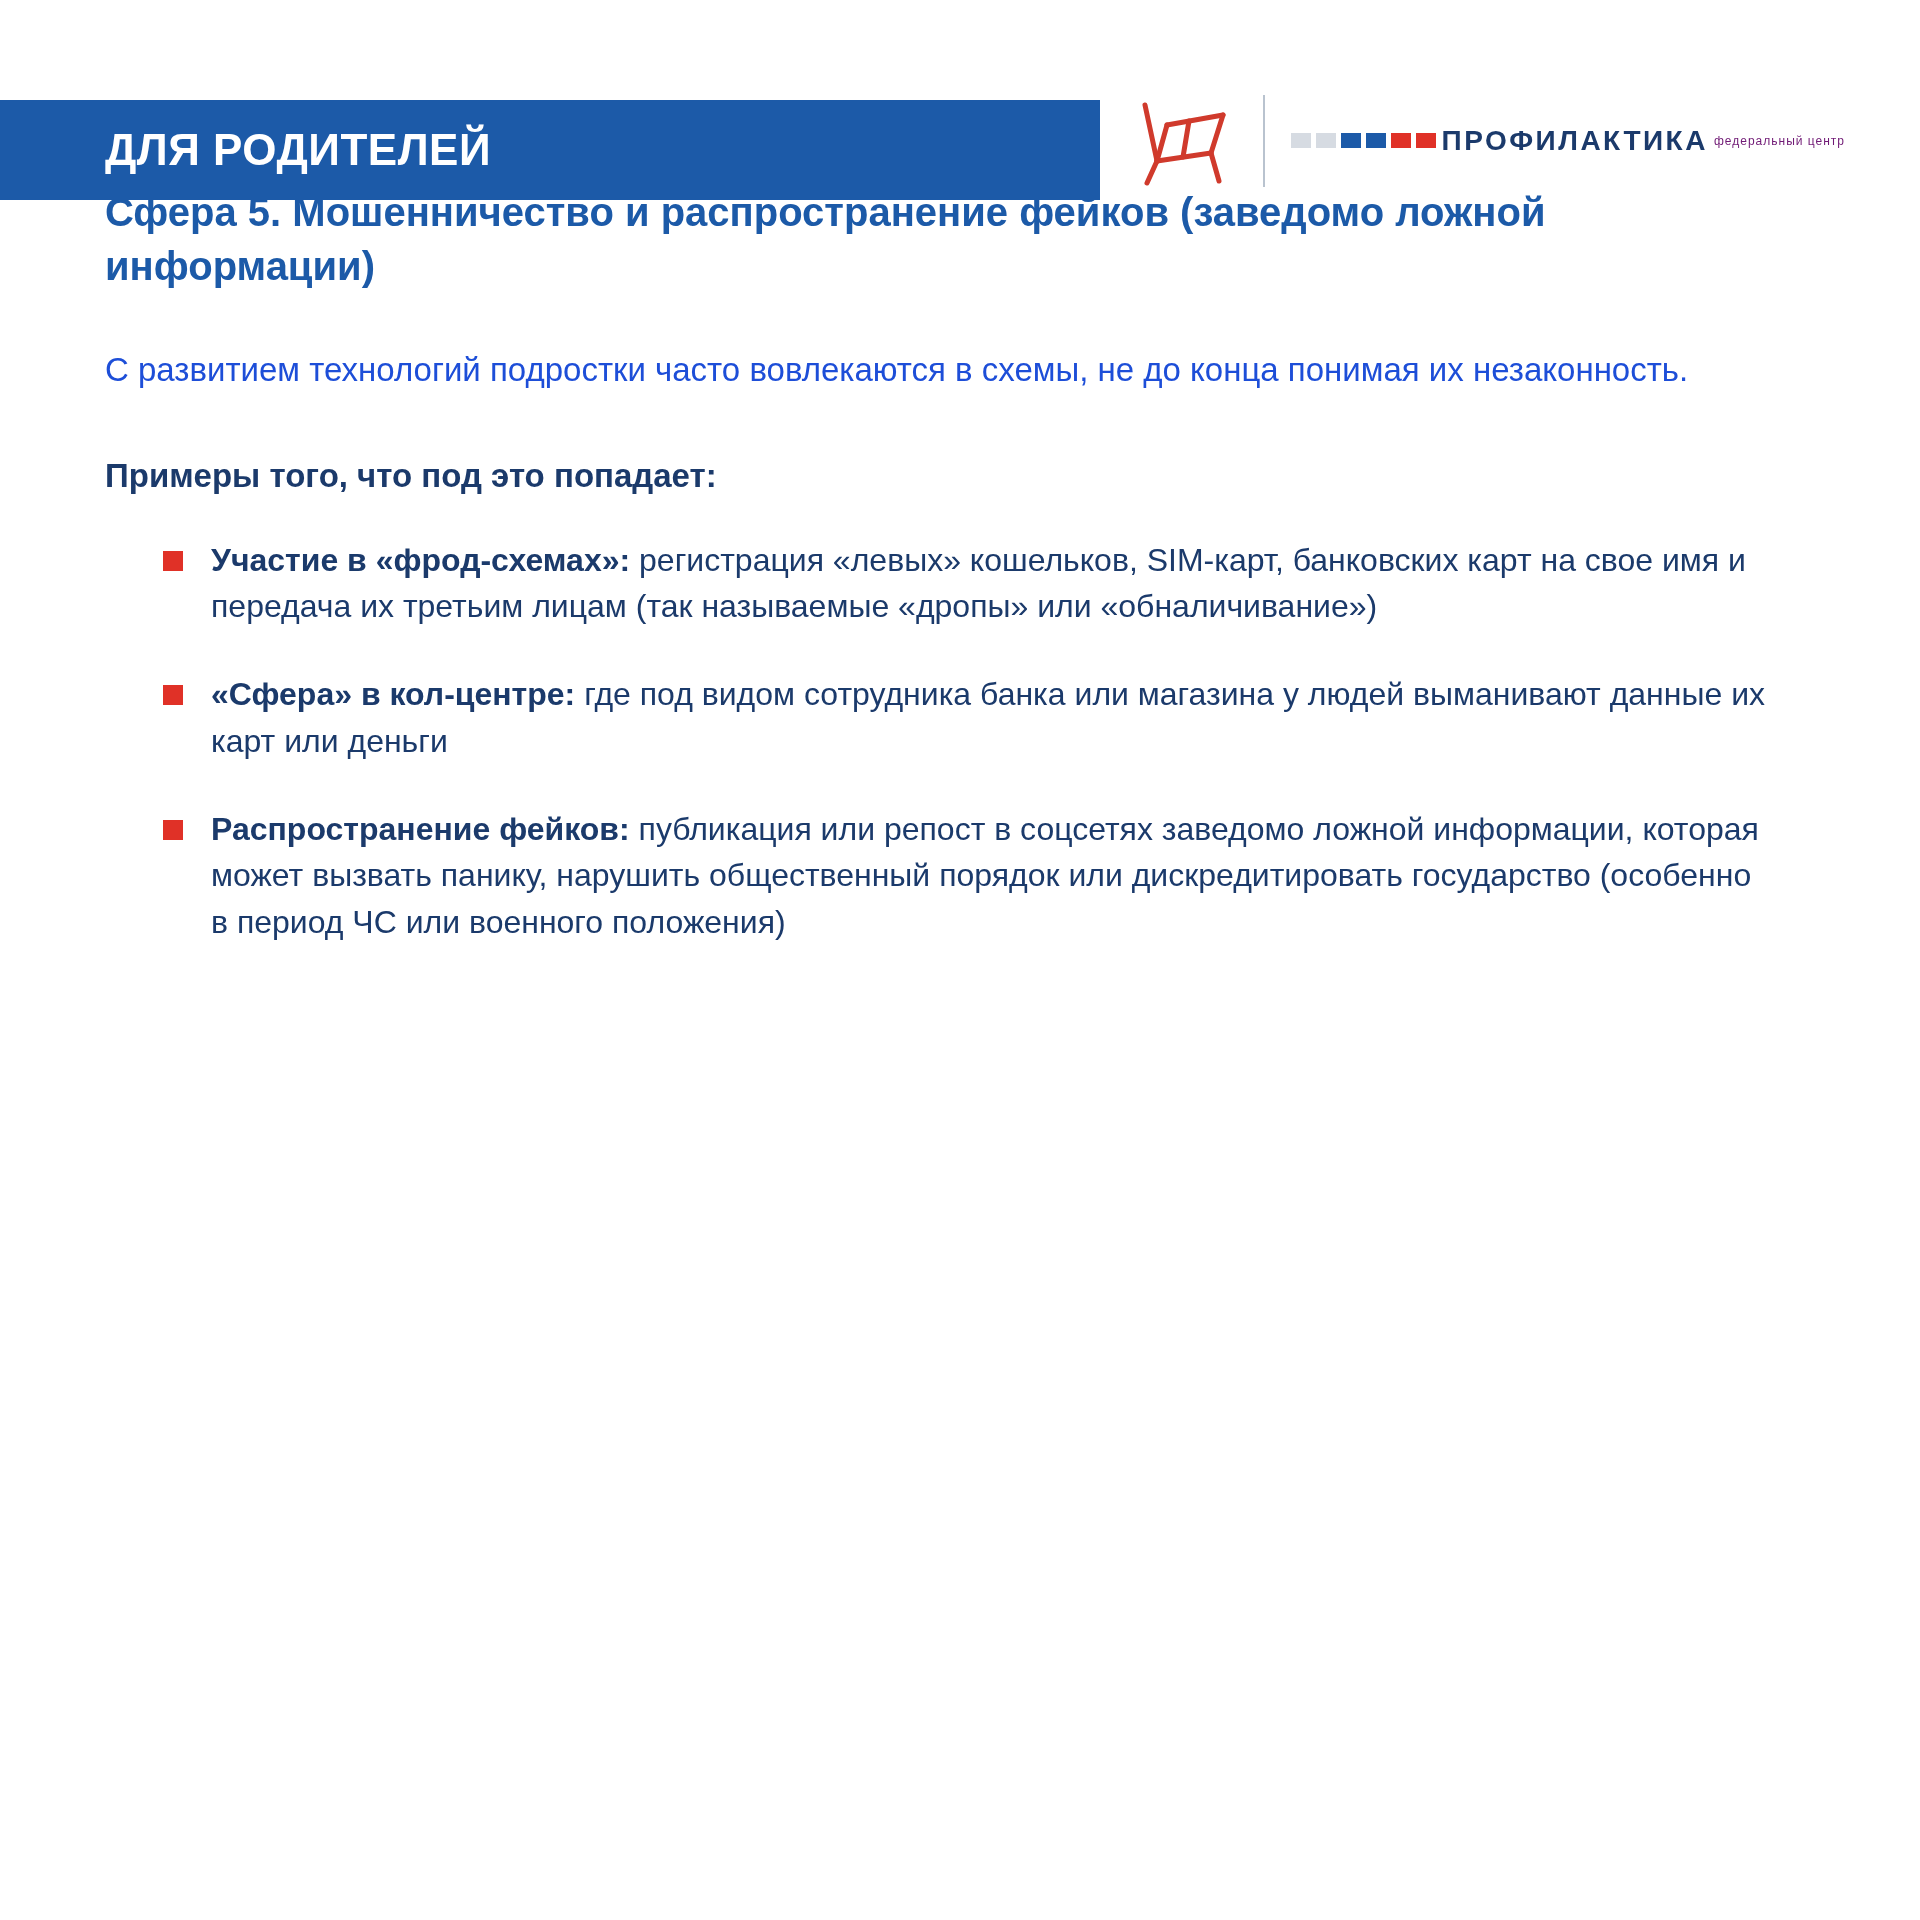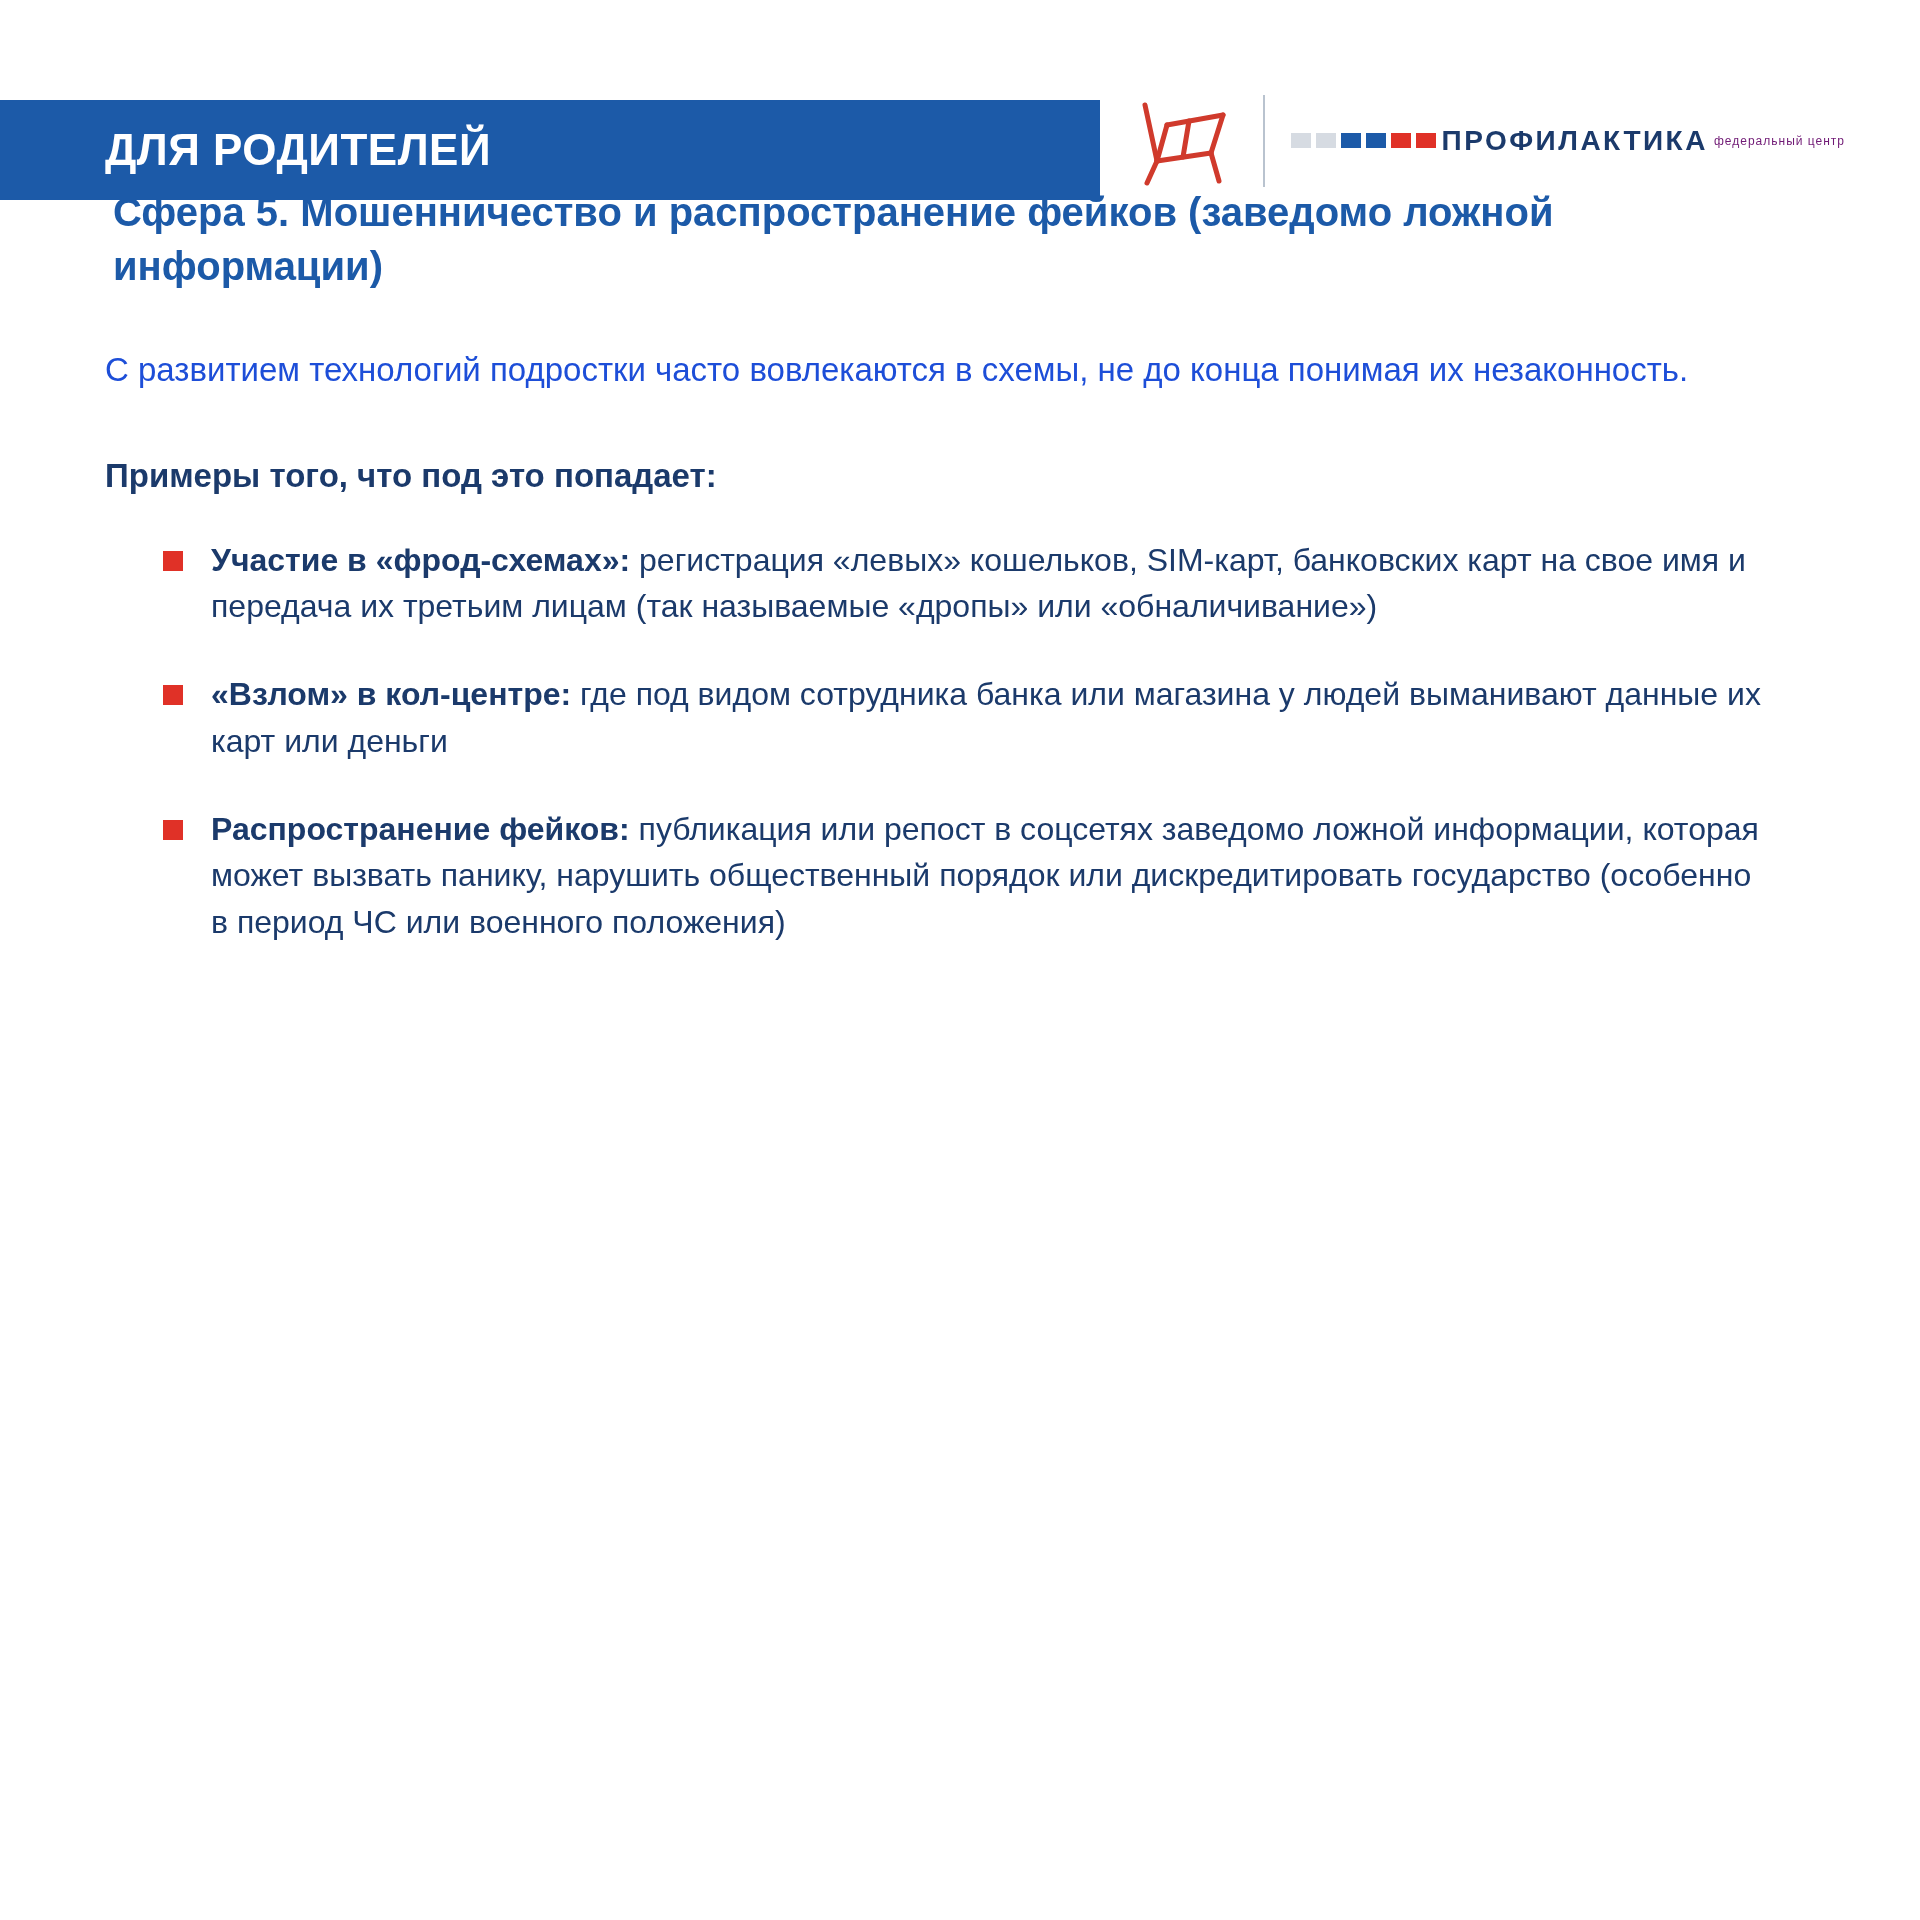--- a/index.html
+++ b/index.html
@@ -90,21 +90,21 @@
 
   
   .content {
     padding: 60px 100px 0 105px;
   }
   .section-title {
     color: #1c5aa8;
     font-size: 40px;
     font-weight: bold;
     line-height: 1.35;
-    margin: 0 0 52px 8px;
+    margin: 0 0 52px 0;
     max-width: 1560px;
   }
   .intro {
     font-size: 33px;
     line-height: 1.5;
     color: #1d4ed8;
     margin: 0 0 62px 0;
     max-width: 1600px;
     font-weight: 400;
   }
@@ -190,20 +190,20 @@
 
   <p class="examples-label">Примеры того, что под это попадает:</p>
 
   <ul class="bullet-list">
     <li class="bullet-item">
       <span class="bullet-marker"></span>
       <span class="bullet-strong">Участие в «фрод-схемах»:</span><span> регистрация «левых» кошельков, SIM-карт, банковских карт на свое имя и передача их третьим лицам (так называемые «дропы» или «обналичивание»)</span>
     </li>
     <li class="bullet-item">
       <span class="bullet-marker"></span>
-      <span class="bullet-strong">«Взлом» в кол-центре:</span><span> где под видом сотрудника банка или магазина у людей выманивают данные их карт или деньги</span>
+      <span class="bullet-strong">«Сфера» в кол-центре:</span><span> где под видом сотрудника банка или магазина у людей выманивают данные их карт или деньги</span>
     </li>
     <li class="bullet-item">
       <span class="bullet-marker"></span>
       <span class="bullet-strong">Распространение фейков:</span><span> публикация или репост в соцсетях заведомо ложной информации, которая может вызвать панику, нарушить общественный порядок или дискредитировать государство (особенно в период ЧС или военного положения)</span>
     </li>
   </ul>
 </div>
 
 </body></html>

